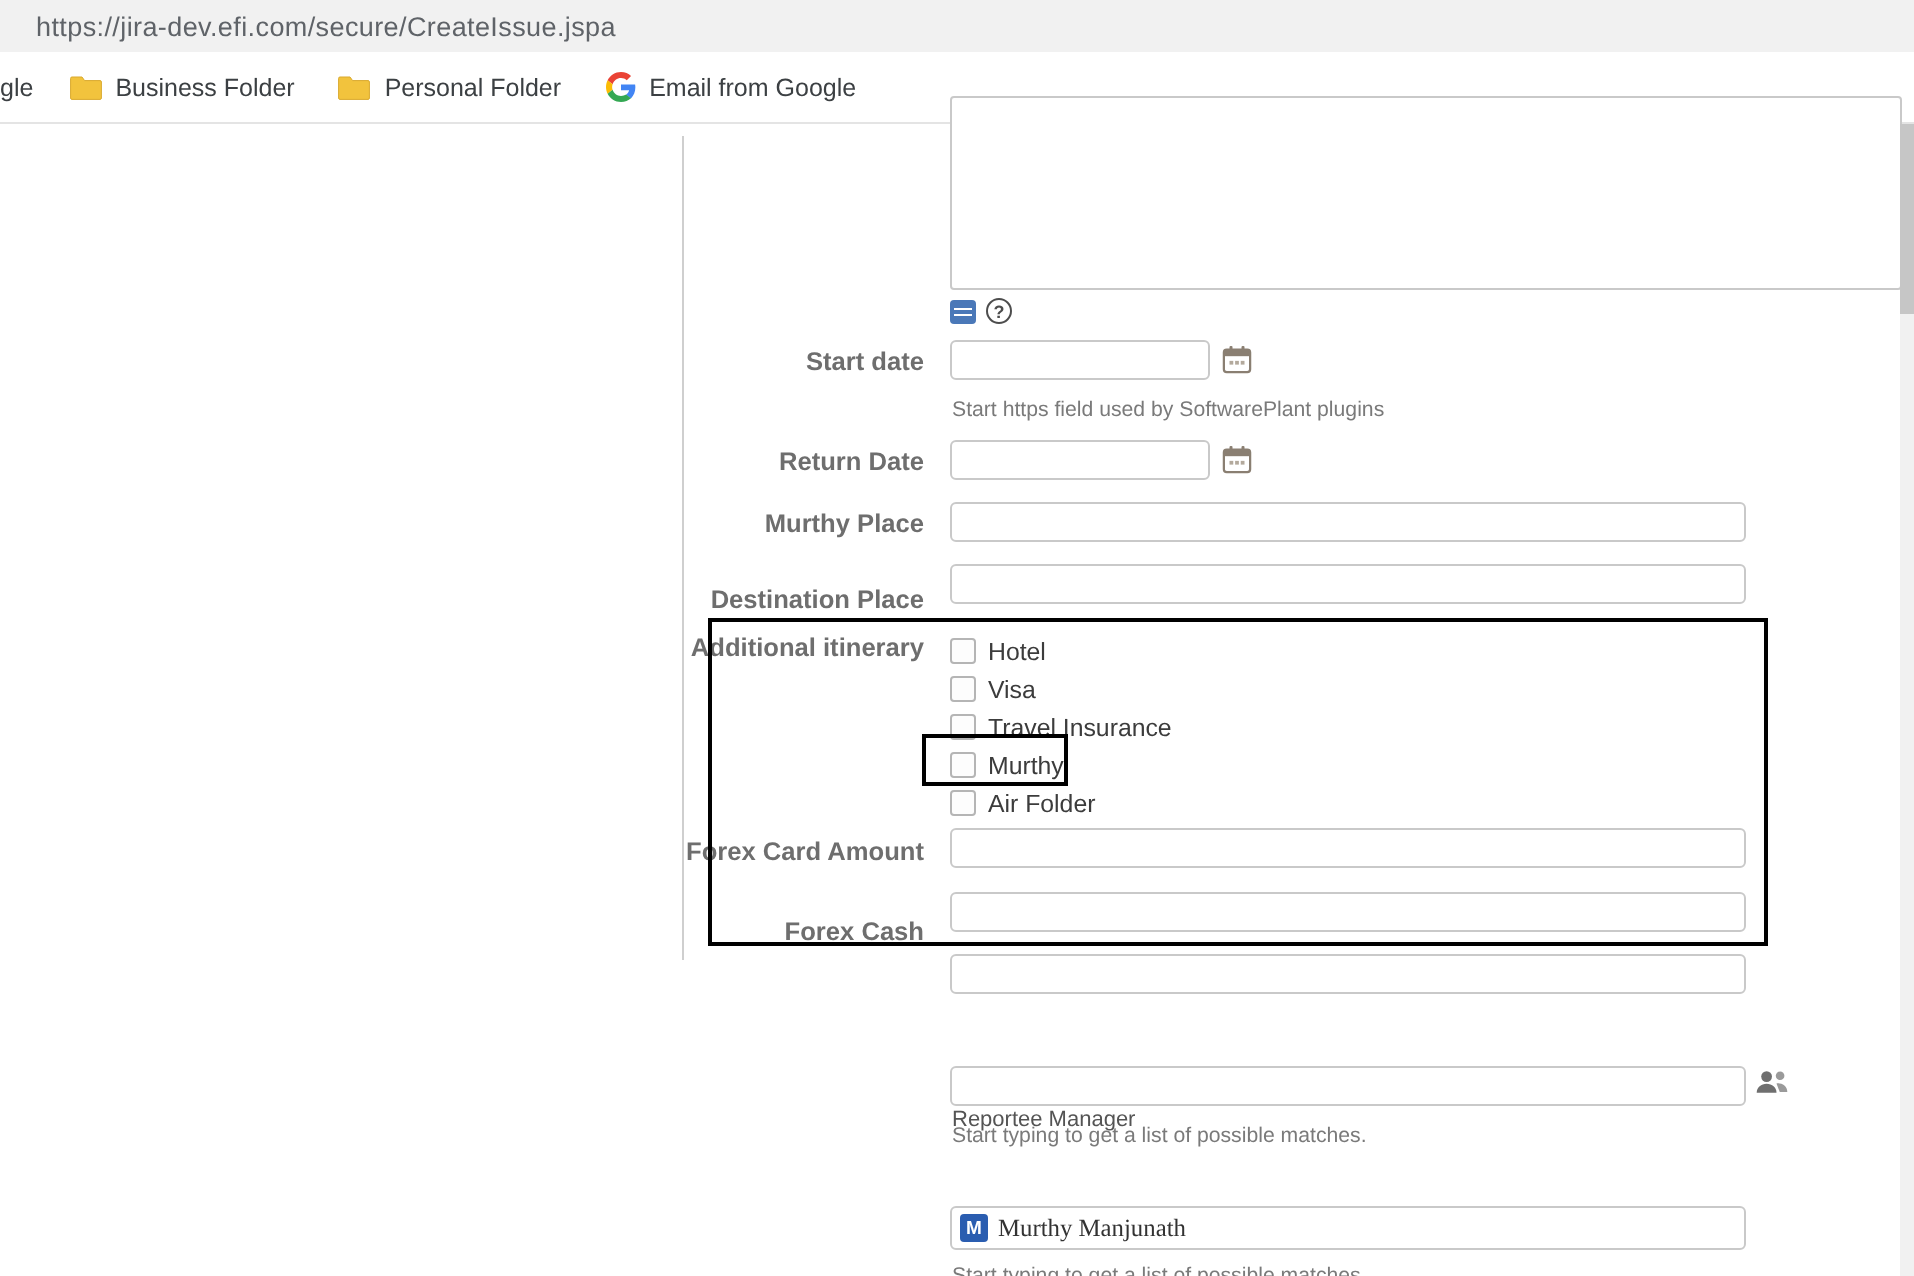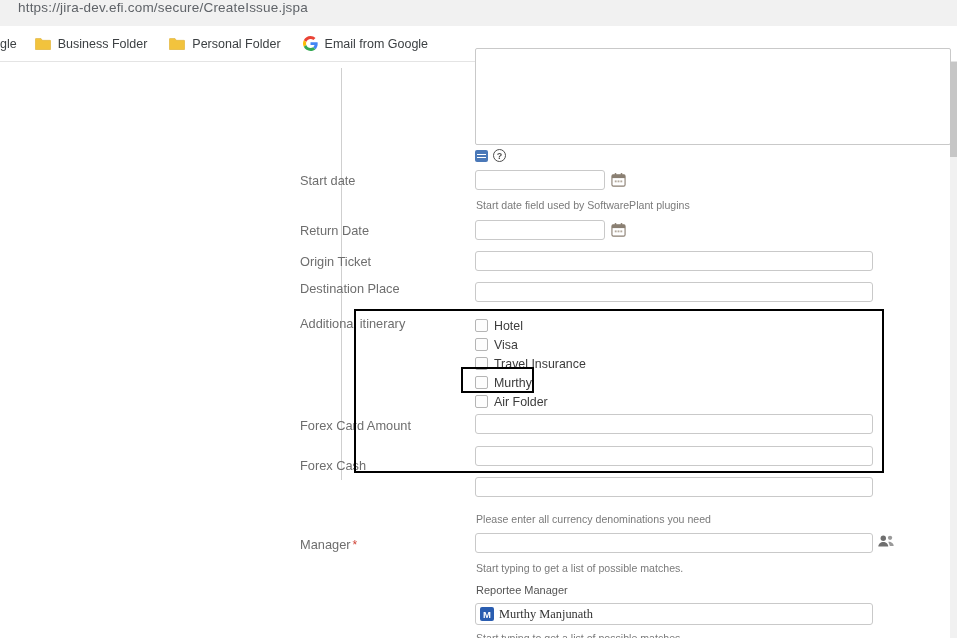--- a/index.html
+++ b/index.html
@@ -4,21 +4,21 @@
 <style>
   * { box-sizing: border-box; margin: 0; padding: 0; }
   html, body {
     width: 957px; height: 638px;
     font-family: "Liberation Sans", sans-serif;
     background: #fff; overflow: hidden;
   }
   
   #address-bar {
     position: absolute; left: 0; top: 0; width: 957px; height: 26px;
-    background: #f1f1f1; display: flex; 
+    background: #f1f1f1; display: flex; align-items: center;
   }
   #address-url {
     margin-left: 18px; font-size: 13.5px; color: #5f6368; letter-spacing: .2px;
   }
   #bookmarks-bar {
     position: absolute; left: 0; top: 26px; width: 957px; height: 36px;
     background: #fff; border-bottom: 1px solid #e4e4e4;
     display: flex; align-items: center; font-size: 12.5px; color: #3c4043;
   }
   .bm-partial { margin-left: 0px; margin-right: 18px; }
@@ -28,22 +28,22 @@
   #main {
     position: absolute; left: 0; top: 62px; width: 957px; height: 576px;
     background: #fff;
   }
   #left-divider {
     position: absolute; left: 341px; top: 6px; width: 1px; height: 412px;
     background: #cfcfcf;
   }
   
   .f-label {
-    position: absolute; left: 300px; width: 162px; text-align: left;
-    font-size: 12.8px; color: #6e6e6e; line-height: 15px;
+    position: absolute; left: 300px; width: 162px; text-align: right;
+    font-size: 12.8px; color: #6e6e6e; line-height: 15px; font-weight: bold;
   }
   .req { color: #d04437; margin-left: 2px; font-size: 12px; }
   
   .txt {
     position: absolute; height: 20px; border: 1px solid #c9c9c9;
     border-radius: 3px; background: #fff; font-size: 12px; padding: 1px 5px;
     font-family: "Liberation Sans", sans-serif; color: #333;
   }
   .txt.wide { left: 475px; width: 398px; }
   .txt.date { left: 475px; width: 130px; }
@@ -167,40 +167,40 @@
     <svg width="15" height="15" viewBox="0 0 16 16">
         <rect x="1" y="3" width="14" height="12" rx="1.5" fill="#fff" stroke="#8a7f72" stroke-width="1.2"></rect>
         <rect x="1" y="3" width="14" height="3.5" fill="#8a7f72"></rect>
         <rect x="4" y="1" width="1.6" height="3" rx="0.6" fill="#8a7f72"></rect>
         <rect x="10.4" y="1" width="1.6" height="3" rx="0.6" fill="#8a7f72"></rect>
         <rect x="4" y="9" width="2" height="2" fill="#b3a99c"></rect>
         <rect x="7" y="9" width="2" height="2" fill="#b3a99c"></rect>
         <rect x="10" y="9" width="2" height="2" fill="#b3a99c"></rect>
       </svg>
   </span>
-  <div class="helper" style="top:137px">Start date field used by SoftwarePlant plugins</div>
+  <div class="helper" style="top:137px">Start https field used by SoftwarePlant plugins</div>
 
   <div class="f-label" style="top:161px">Return Date</div>
   <input class="txt date" style="top: 158px;">
   <span class="cal-icon" style="top:160px">
     <svg width="15" height="15" viewBox="0 0 16 16">
         <rect x="1" y="3" width="14" height="12" rx="1.5" fill="#fff" stroke="#8a7f72" stroke-width="1.2"></rect>
         <rect x="1" y="3" width="14" height="3.5" fill="#8a7f72"></rect>
         <rect x="4" y="1" width="1.6" height="3" rx="0.6" fill="#8a7f72"></rect>
         <rect x="10.4" y="1" width="1.6" height="3" rx="0.6" fill="#8a7f72"></rect>
         <rect x="4" y="9" width="2" height="2" fill="#b3a99c"></rect>
         <rect x="7" y="9" width="2" height="2" fill="#b3a99c"></rect>
         <rect x="10" y="9" width="2" height="2" fill="#b3a99c"></rect>
       </svg>
   </span>
 
-  <div class="f-label" style="top:192px">Origin Ticket</div>
+  <div class="f-label" style="top:192px">Murthy Place</div>
   <input class="txt wide" style="top: 189px;">
 
-  <div class="f-label" style="top:219px">Destination Place</div>
+  <div class="f-label" style="top:230px">Destination Place</div>
   <input class="txt wide" style="top: 220px;">
 
   <div class="f-label" style="top:254px">Additional itinerary</div>
 
   <label class="cb-row" style="top:254px">
     <input type="checkbox" style="">
     <span>Hotel</span>
   </label>
   <label class="cb-row" style="top:273px">
     <input type="checkbox" style="">
@@ -222,34 +222,32 @@
   <div class="f-label" style="top:356px">Forex Card Amount</div>
   <input class="txt wide" style="top: 352px;">
 
   <div class="f-label" style="top:396px">Forex Cash</div>
   <input class="txt wide" style="top: 384px;">
 
   <div class="annotation" id="annot-outer"></div>
   <div class="annotation" id="annot-forex"></div>
 
   <input class="txt wide" style="top: 415px;">
-  <div class="helper" style="top:451px">Please enter all currency denominations you need</div>
-
-  <div class="f-label" style="top:475px"><span>Manager</span><span class="req">*</span></div>
+
   <input class="txt wide" style="top: 471px;">
   <span id="manager-picker-icon">
     <svg width="18" height="14" viewBox="0 0 20 15">
       <circle cx="7" cy="4.5" r="3" fill="#6f6f6f"></circle>
       <path d="M1.5 13.5c0-3 2.5-5 5.5-5s5.5 2 5.5 5z" fill="#6f6f6f"></path>
       <circle cx="14.5" cy="4" r="2.4" fill="#9a9a9a"></circle>
       <path d="M12.5 8.3c2.8-.4 6 1.4 6 4.7h-4.2" fill="#9a9a9a"></path>
     </svg>
   </span>
   <div class="helper" style="top:500px">Start typing to get a list of possible matches.</div>
-  <div class="subtext" style="top:522px">Reportee Manager</div>
+  <div class="subtext" style="top:492px">Reportee Manager</div>
 
   <div id="reporter-field">
     <span id="reporter-avatar">M</span>
     <span id="reporter-name">Murthy Manjunath</span>
   </div>
   <div class="helper" style="top:570px">Start typing to get a list of possible matches.</div>
 
   <div id="scrollbar-track">
     <div id="scrollbar-thumb"></div>
   </div>

